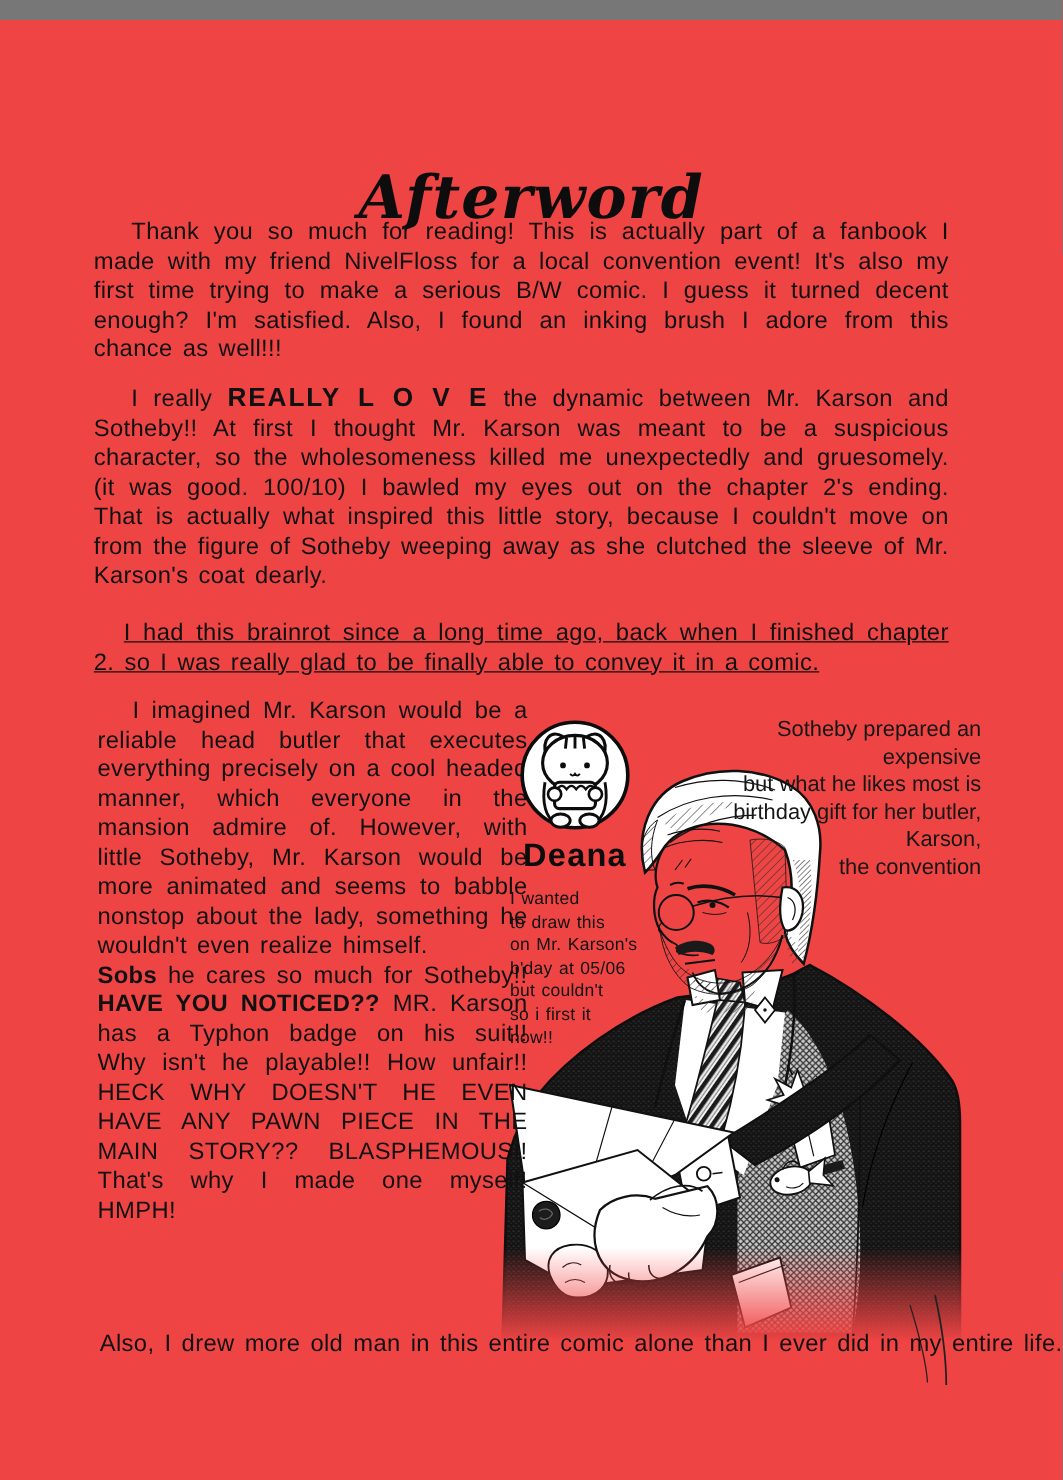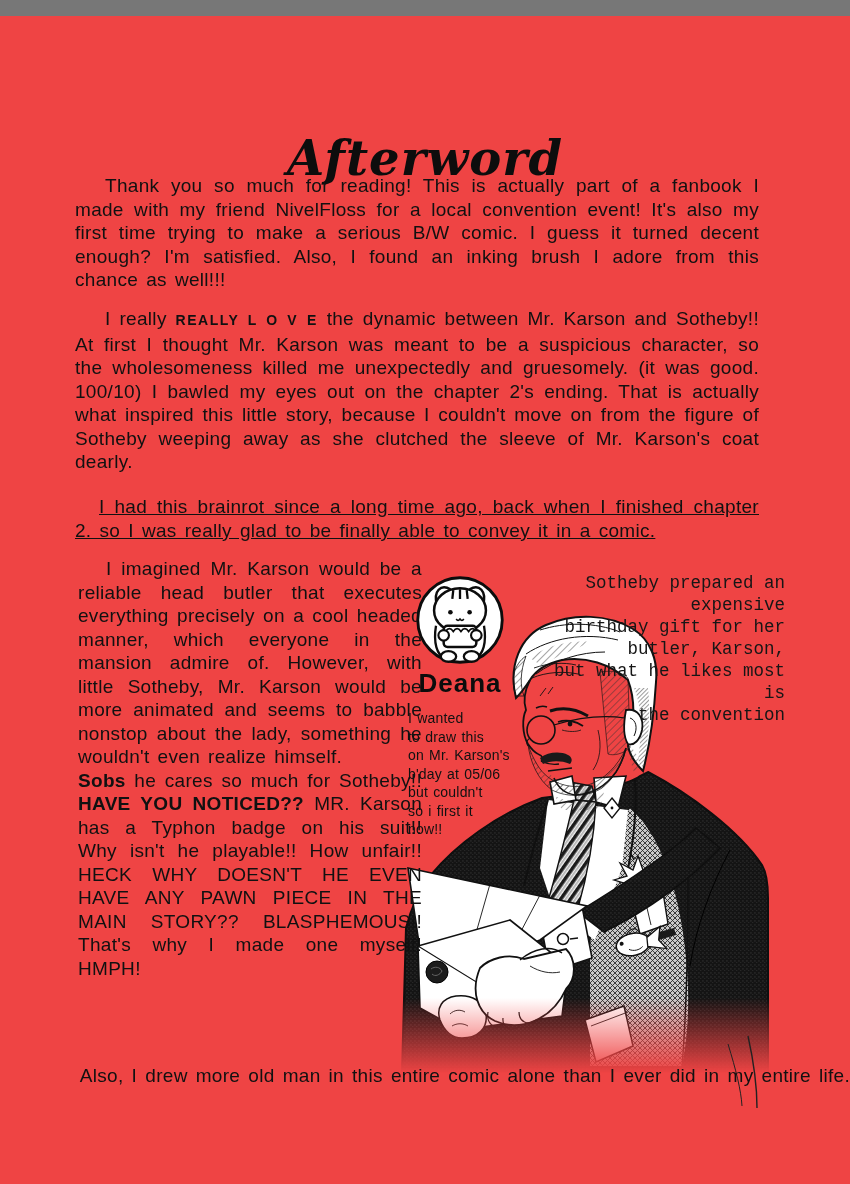--- a/index.html
+++ b/index.html
@@ -25,24 +25,24 @@
     font-family:"DejaVu Serif",serif;font-style:italic;font-weight:700;
     font-size:48px;letter-spacing:1px;color:#0d0d0d;z-index:1;
   }
   #p1{top:158px;left:75px;width:684px;text-indent:30px;}
   #p2{top:291px;left:75px;width:684px;text-indent:30px;}
   #p3{top:479px;left:75px;width:684px;text-indent:24px;text-decoration:underline;}
   #leftcol{top:541px;left:78px;width:344px;}
   #p4{text-indent:28px;}
   .b{font-weight:700;}
   .i{}
-  .shout{font-weight:700;font-size:14px;letter-spacing:1.5px;}
+  .shout{font-weight:700;font-size:21px;letter-spacing:1.5px;}
   #caption{
     top:556px;left:553px;width:232px;text-align:right;
-    font-family:Liberation Mono, monospace;
+    font-family:Liberation Sans, sans-serif;
     font-size:17.5px;line-height:22px;color:#161616;z-index:2;
   }
   #mascot{top:556px;left:410px;width:100px;text-align:center;z-index:2;}
   #mascot .label{
     font-weight:700;font-size:26px;letter-spacing:1px;margin-top:-4px;color:#0c0c0c;
   }
   #note{
     top:693px;left:408px;width:132px;
     font-size:16.5px;line-height:18.5px;letter-spacing:.2px;z-index:2;
   }
@@ -210,22 +210,22 @@
 
   <p id="p3" class="abs hw just">I had this brainrot since a long time ago, back when I finished chapter 2. so I was really glad to be finally able to convey it in a comic.</p>
 
   <div id="leftcol" class="abs">
     <p id="p4" class="hw just">I imagined Mr. Karson would be a reliable head butler that executes everything precisely on a cool headed manner, which everyone in the mansion admire of. However, with little Sotheby, Mr. Karson would be more animated and seems to babble nonstop about the lady, something he wouldn't even realize himself.</p>
     <p id="p5" class="hw just"><span class="b">Sobs</span><span> he cares so much for Sotheby!! </span><span class="i b">HAVE YOU NOTICED??</span><span> MR. Karson has a Typhon badge on his suit!! Why isn't he playable!! How unfair!! </span><span class="i">HECK WHY DOESN'T HE EVEN HAVE ANY PAWN PIECE IN THE MAIN STORY?? BLASPHEMOUS!!</span><span> That's why I made one myself! </span><span class="i">HMPH!</span></p>
   </div>
 
   <div id="caption" class="abs">
     <div>Sotheby prepared an expensive</div>
+    <div>but what he likes most is</div>
     <div>birthday gift for her butler, Karson,</div>
-    <div>but what he likes most is</div>
     <div>the convention</div>
   </div>
 
   <div id="mascot" class="abs">
     <svg width="96" height="96" viewBox="0 0 100 100" xmlns="http://www.w3.org/2000/svg">
       <circle cx="50" cy="50" r="44" fill="#fff" stroke="#0c0c0c" stroke-width="3"></circle>
       <path d="M26,34 C22,20 30,12 40,18" fill="#fff" stroke="#0c0c0c" stroke-width="2.6"></path>
       <path d="M74,34 C78,20 70,12 60,18" fill="#fff" stroke="#0c0c0c" stroke-width="2.6"></path>
       <ellipse cx="50" cy="40" rx="27" ry="23" fill="#fff" stroke="#0c0c0c" stroke-width="2.6"></ellipse>
       <path d="M43,19 L42,28 M50,18 L50,28 M57,19 L58,28" stroke="#0c0c0c" stroke-width="2.4"></path>

